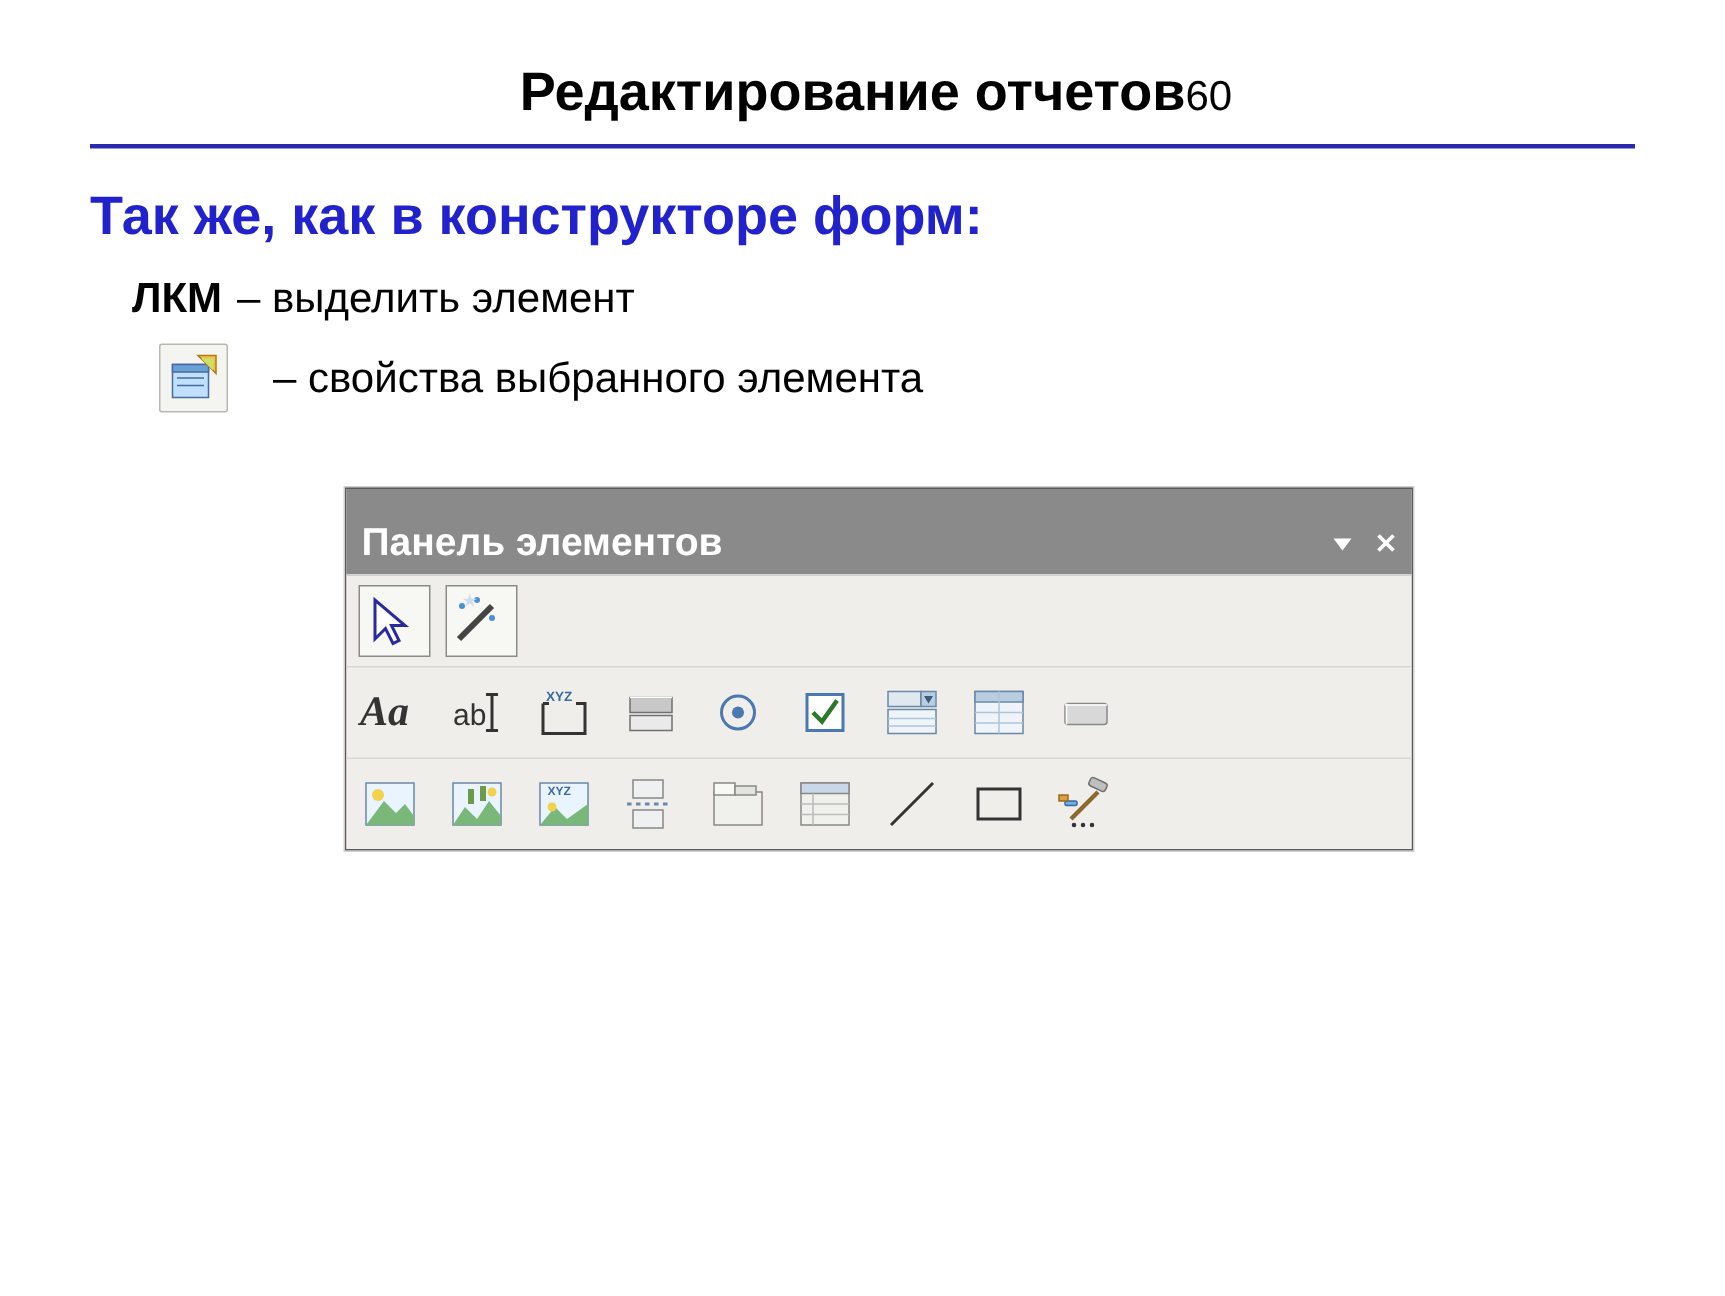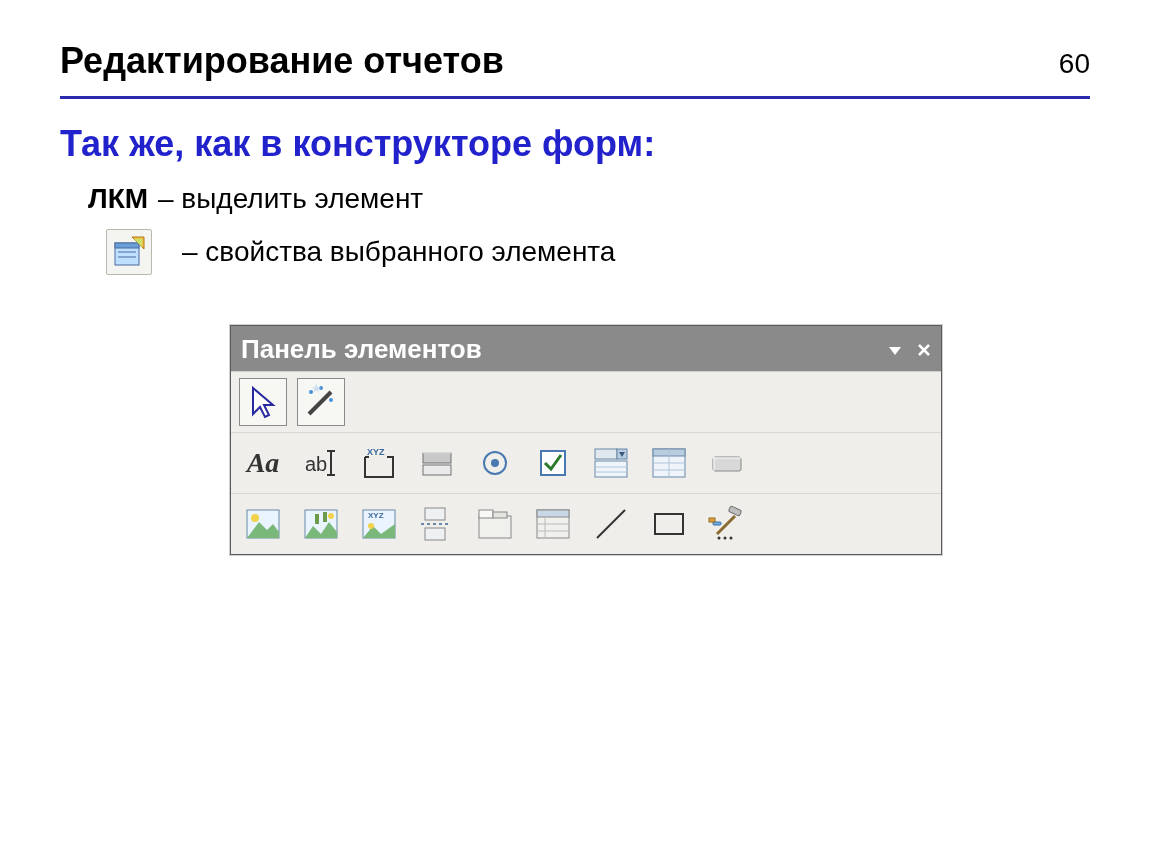--- a/index.html
+++ b/index.html
@@ -14,21 +14,22 @@
   .slide {
     position: relative;
     width: 1150px;
     height: 864px;
     box-sizing: border-box;
     padding: 40px 60px 40px 60px;
   }
   .header-row {
     display: flex;
     align-items: baseline;
-    justify-content: space-between;
+    justify-content: center;
+    margin-left: 18px;
   }
   .title {
     font-size: 36px;
     font-weight: bold;
     margin: 0 0 6px 0;
   }
   .page-number {
     font-size: 28px;
     font-weight: normal;
   }
@@ -76,21 +77,21 @@
     box-shadow: 0 0 0 1px #d0d0d0;
   }
   .toolbox-titlebar {
     background: #8a8a8a;
     color: #fff;
     font-size: 26px;
     font-weight: bold;
     display: flex;
     align-items: center;
     justify-content: space-between;
-    padding: 8px 10px 6px 10px;
+    padding: 20px 10px 6px 10px;
   }
   .titlebar-right {
     display: flex;
     gap: 14px;
     align-items: center;
     font-size: 22px;
   }
   .toolbox-body {
     background: #efeeea;
     border-top: 1px solid #cfcfcf;
@@ -100,21 +101,21 @@
     align-items: center;
     gap: 10px;
     padding: 6px 8px;
   }
   .tool-row + .tool-row { border-top: 1px solid #d8d8d0; }
   .tool {
     width: 46px;
     height: 46px;
     display: flex;
     align-items: center;
-    justify-content: center;
+    justify-content: flex-start;
     background: transparent;
     border: 1px solid transparent;
   }
   .tool.boxed {
     background: #f7f7f4;
     border: 1px solid #8a8a8a;
   }
   .tool svg { width: 40px; height: 40px; }
   .label-Aa {
     font-family: Georgia, 'Times New Roman', serif;

